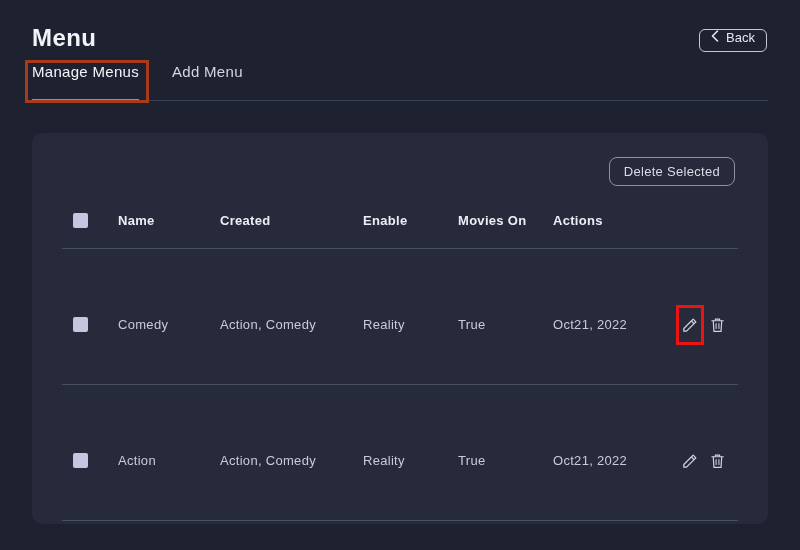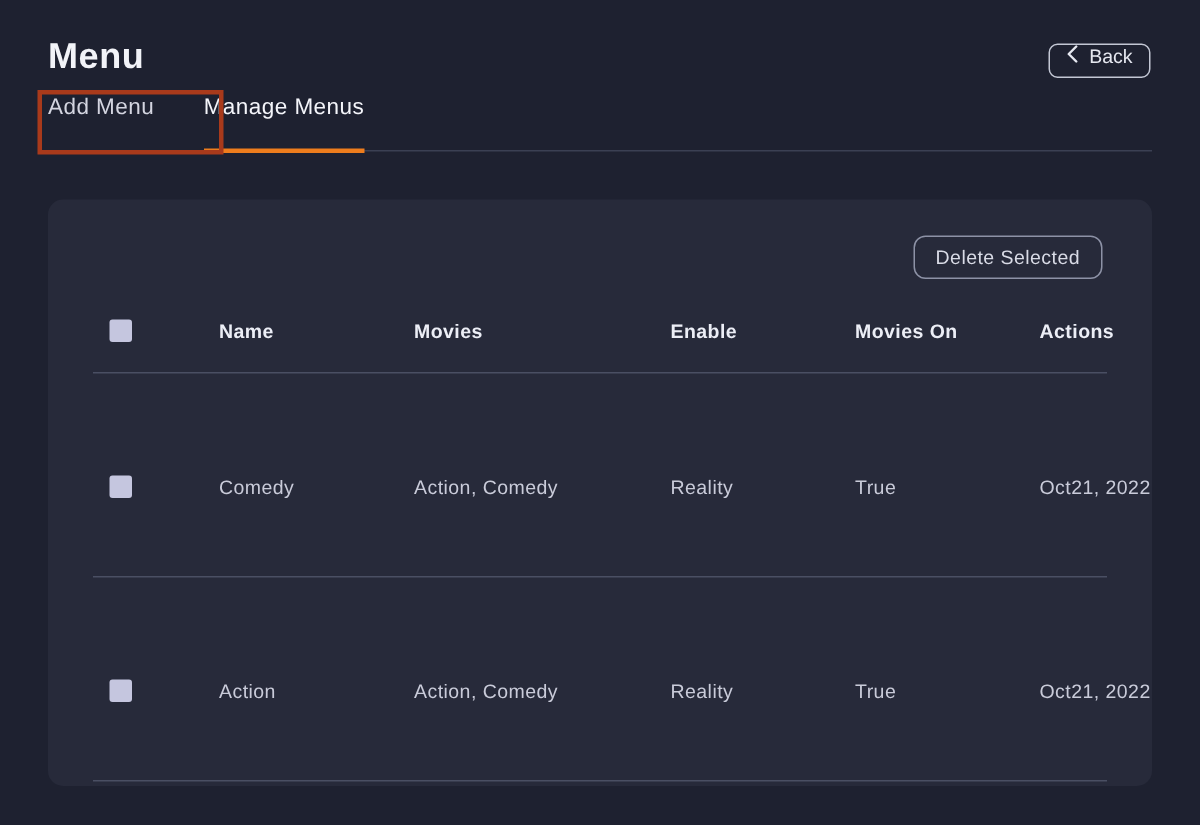--- a/index.html
+++ b/index.html
@@ -69,21 +69,20 @@
     background: transparent;
     border: 1px solid #8d92a6; border-radius: 8px;
     color: #d9dbe6; font-size: 13px; letter-spacing: 0.3px; font-family: inherit;
     cursor: pointer;
   }
 
   .cols {
     display: grid;
     grid-template-columns: 56px 102px 143px 95px 95px 115px 1fr;
     align-items: center;
-    gap: 28px;
   }
   .thead-row {
     position: absolute; left: 0; right: 0; bottom: 19px; height: 18px;
   }
   .th {
     font-size: 13px; font-weight: 700; letter-spacing: 0.3px; color: #eceef6;
   }
   .trow {
     margin: 16px 30px; height: 120px;
     border-bottom: 1px solid #4a4f63;
@@ -121,42 +120,42 @@
   <button class="back-btn">
     <span>
       <svg width="8" height="12" viewBox="0 0 8 12" fill="none">
         <path d="M6.5 1L1.5 6l5 5" stroke="#e6e8f0" stroke-width="1.6" stroke-linecap="round" stroke-linejoin="round"></path>
       </svg>
     </span>
     <span>Back</span>
   </button>
 
   <div class="tabbar">
-    <div class="tab">
-      <span>Add Menu</span>
-    </div>
     <div class="tab active">
       <span>Manage Menus</span>
       <div class="tab-underline"></div>
+    </div>
+    <div class="tab">
+      <span>Add Menu</span>
     </div>
   </div>
 
   <div class="tab-annotation"></div>
 
   <div class="card">
 
     <div class="card-header-area">
       <button class="delete-btn">Delete Selected</button>
 
       <div class="cols thead-row">
         <div>
             <div class="checkbox"></div>
           </div>
         <div class="th">Name</div>
-        <div class="th">Movies</div>
+        <div class="th">Created</div>
         <div class="th">Enable</div>
         <div class="th">Movies On</div>
         <div class="th">Actions</div>
       </div>
     </div>
 
     <div class="cols trow">
       <div>
           <div class="checkbox"></div>
         </div>

